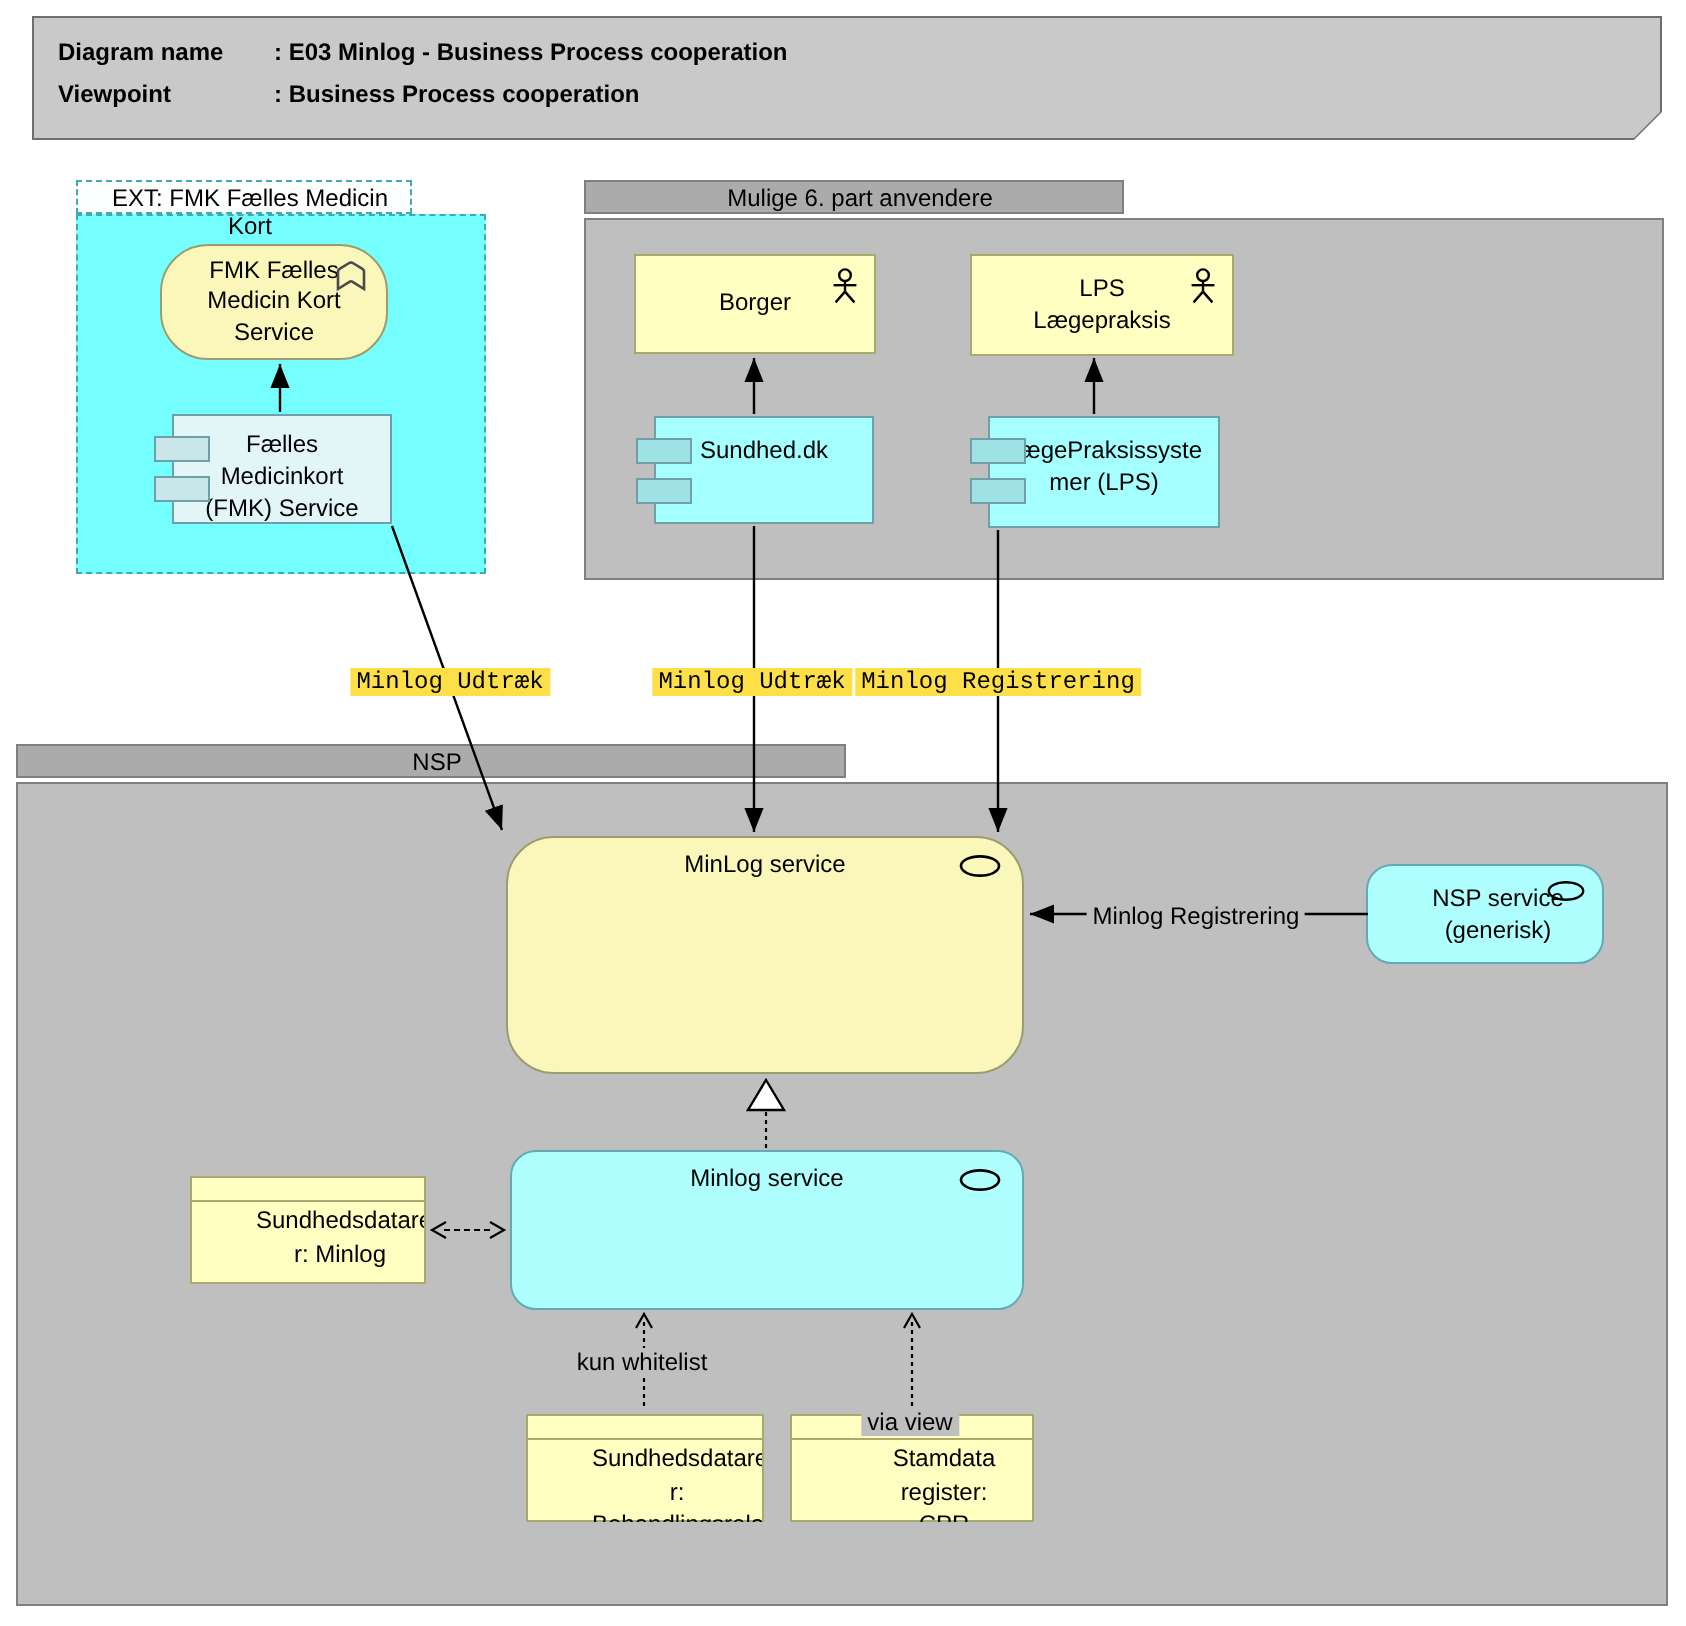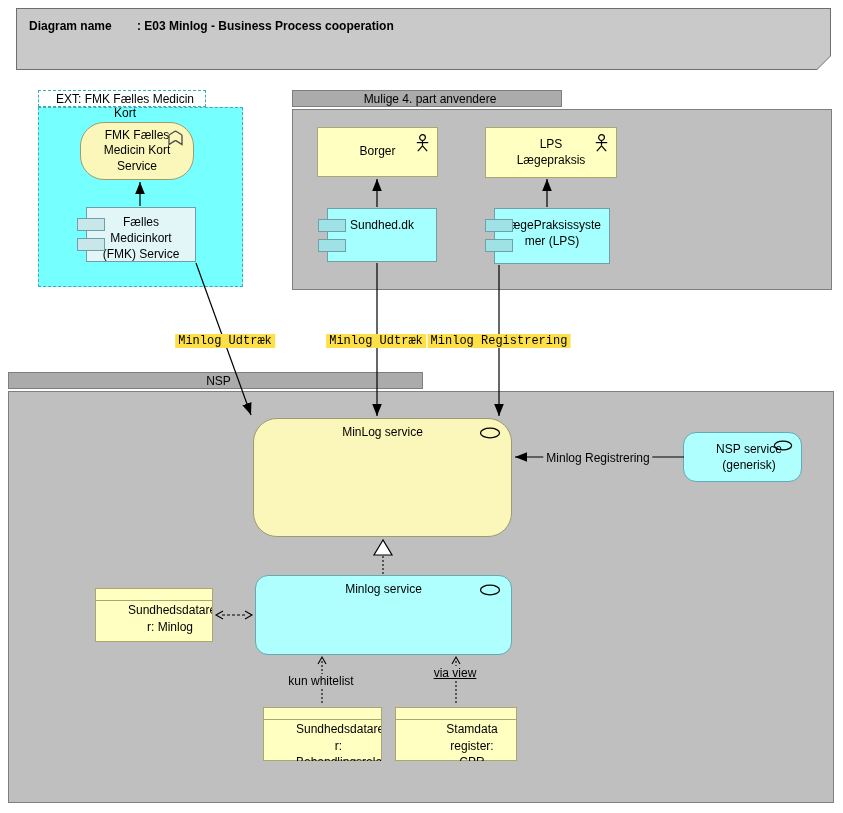--- a/index.html
+++ b/index.html
@@ -68,37 +68,38 @@
   
   .icon-tr{position:absolute;top:6px;right:8px;z-index:2;}
   .icon-oval{top:8px;right:10px;}
 
   
   #connectors{position:absolute;left:0;top:0;width:843px;height:813px;z-index:40;pointer-events:none;}
   .edge-label{position:absolute;transform:translate(-50%,-50%);z-index:45;
               font-size:12px;white-space:nowrap;padding:0 3px;}
   .bg-white{background:#fde047;font-family:Liberation Mono, monospace;} .bg-gray{background:#bfbfbf;}
   #el-fmk{left:225px;top:341px;} #el-sundhed{left:376px;top:341px;} #el-lps{left:499px;top:341px;}
-  #el-nsp{left:598px;top:458px;} #el-whitelist{left:321px;top:681px;} #el-viaview{left:455px;top:673px;text-decoration:underline;}
+  #el-nsp{left:598px;top:458px;} #el-whitelist{left:321px;top:681px;} #el-viaview{left:455px;top:711px;}
 </style>
 </head>
 <body>
 
 <div id="canvas">
 
   <div class="title-outer">
     <div class="title-inner">
       <div class="title-row"><span class="title-label">Diagram name</span><span>:</span> <span>E03 Minlog - Business Process cooperation</span></div>
+      <div class="title-row"><span class="title-label">Viewpoint</span><span>:</span> <span>Business Process cooperation</span></div>
     </div>
   </div>
 
   <div class="gtab" id="g-ext-tab">EXT: FMK Fælles Medicin Kort</div>
   <div class="gbody" id="g-ext-body"></div>
 
-  <div class="gtab" id="g-3p-tab">Mulige 4. part anvendere</div>
+  <div class="gtab" id="g-3p-tab">Mulige 6. part anvendere</div>
   <div class="gbody" id="g-3p-body"></div>
 
   <div class="gtab" id="g-nsp-tab">NSP</div>
   <div class="gbody" id="g-nsp-body"></div>
 
   <div class="node ys" id="n-fmk-service">
     <span class="icon-tr">
       <svg width="19" height="17" viewBox="0 0 19 17">
           <path d="M3,15.5 L3,6.8 Q3,5.9 3.8,5.45 L8.6,2.5 Q9.5,2 10.4,2.5 L15.2,5.45 Q16,5.9 16,6.8 L16,15.5 L10.3,11.9 Q9.5,11.4 8.7,11.9 Z" fill="none" stroke="#4a4a4a" stroke-width="1.3"></path>
         </svg>

